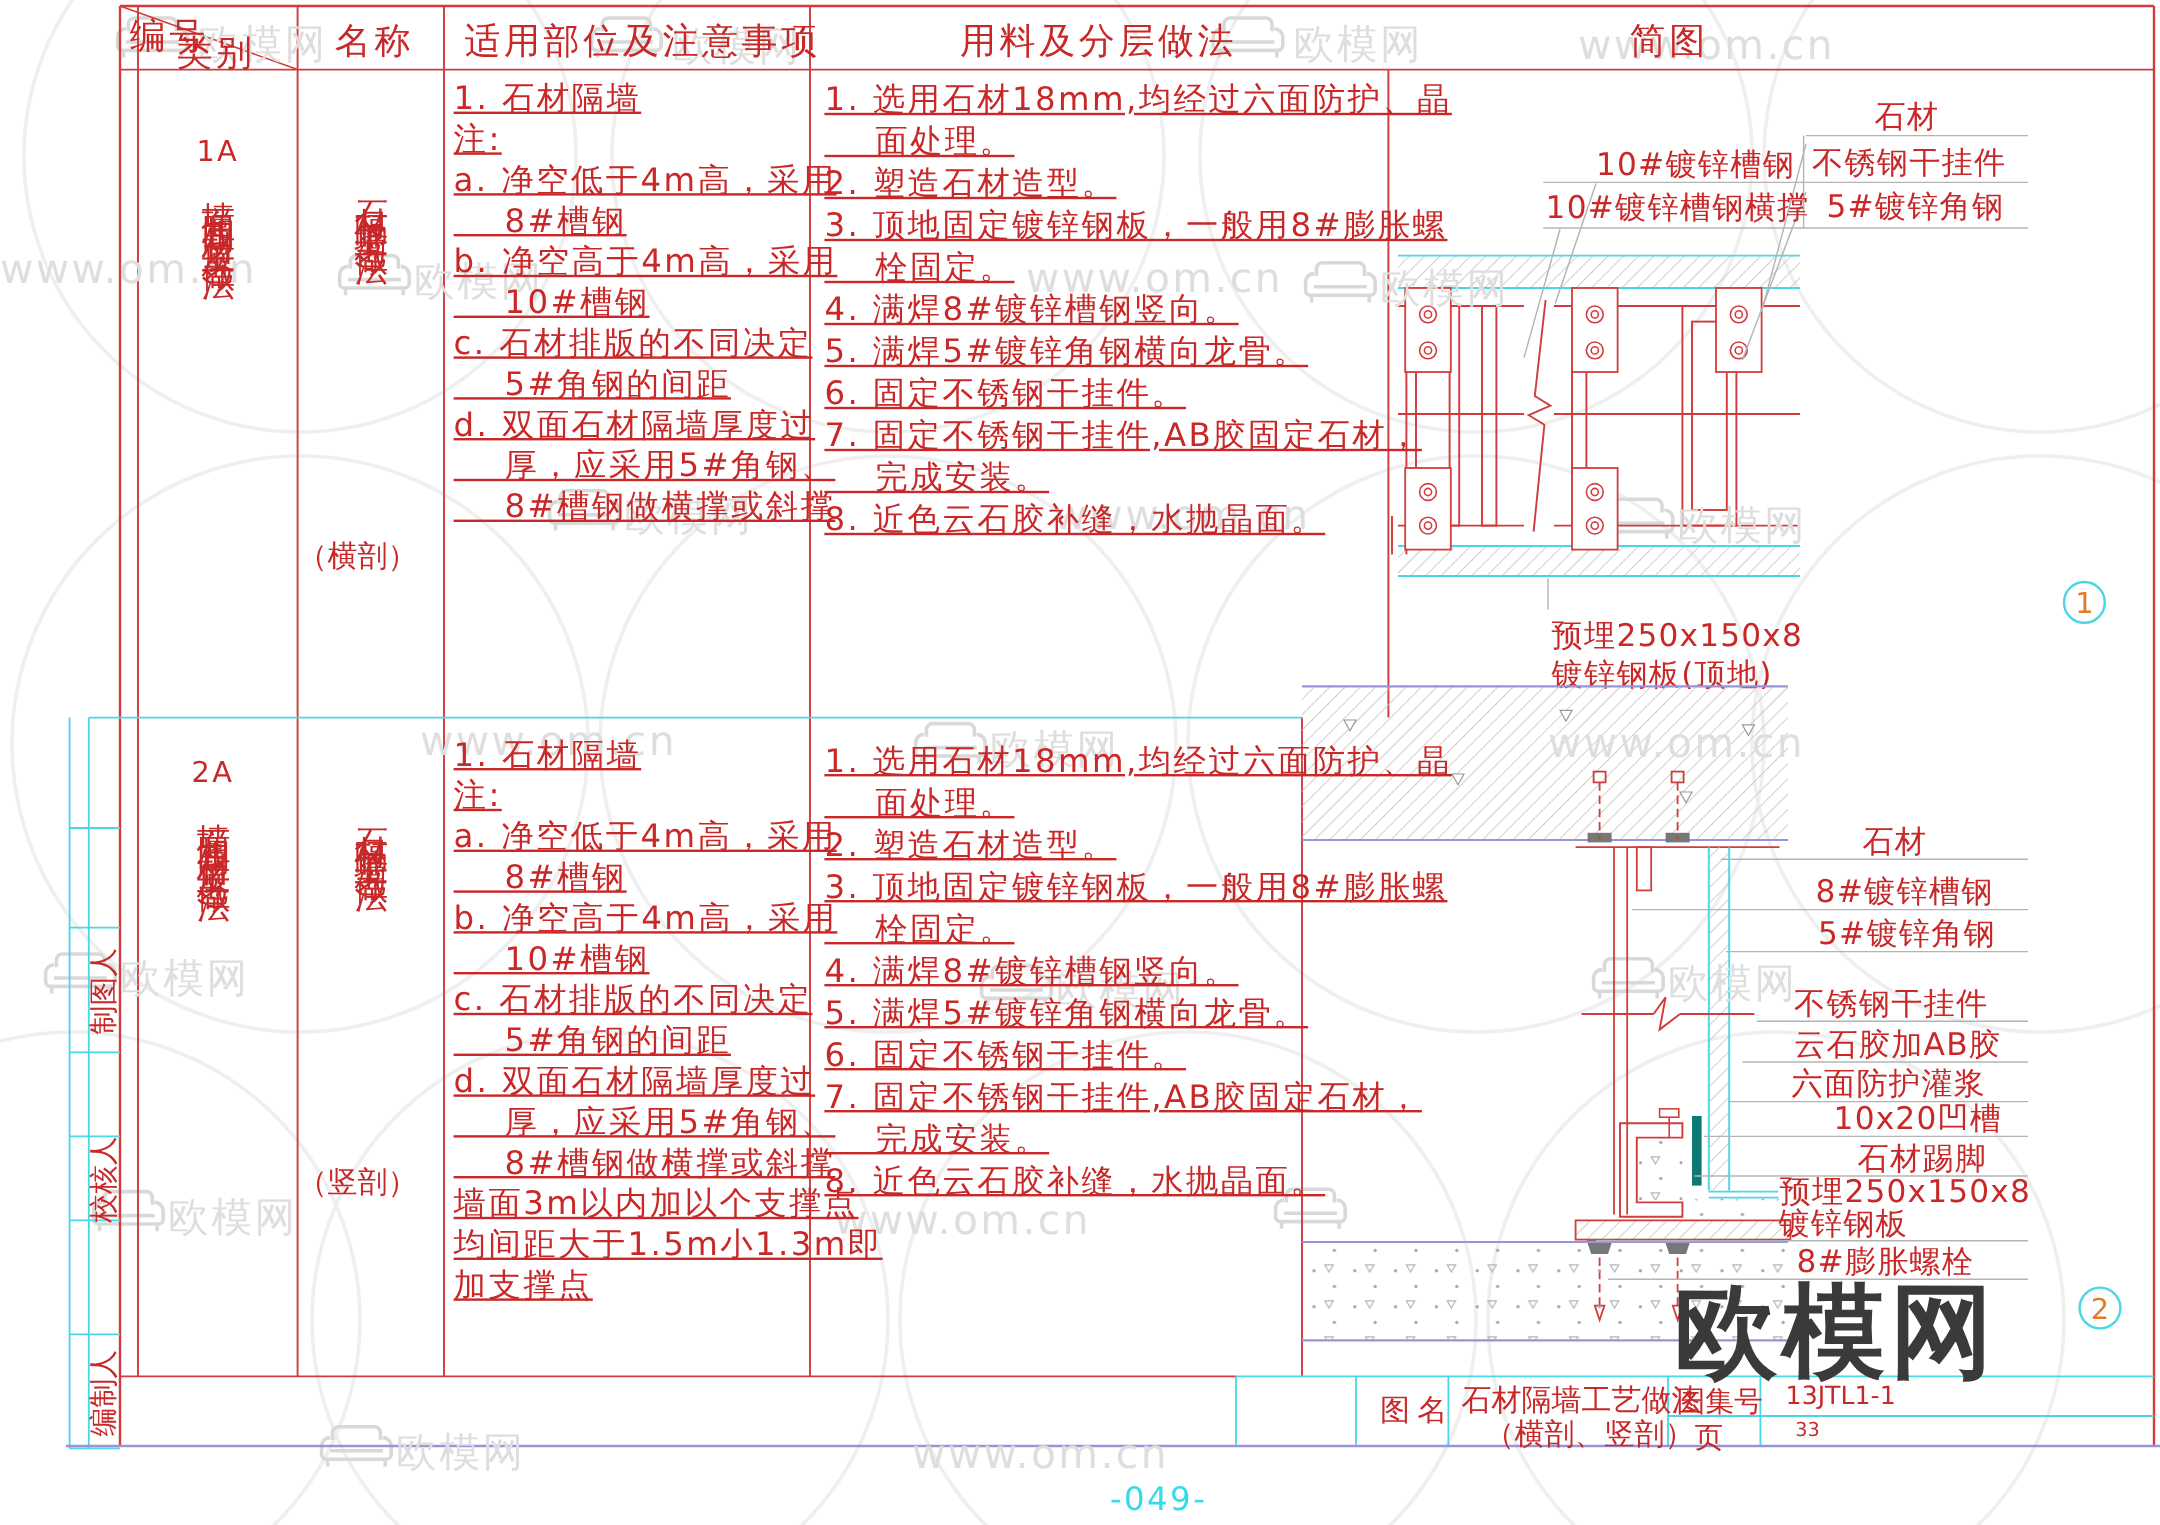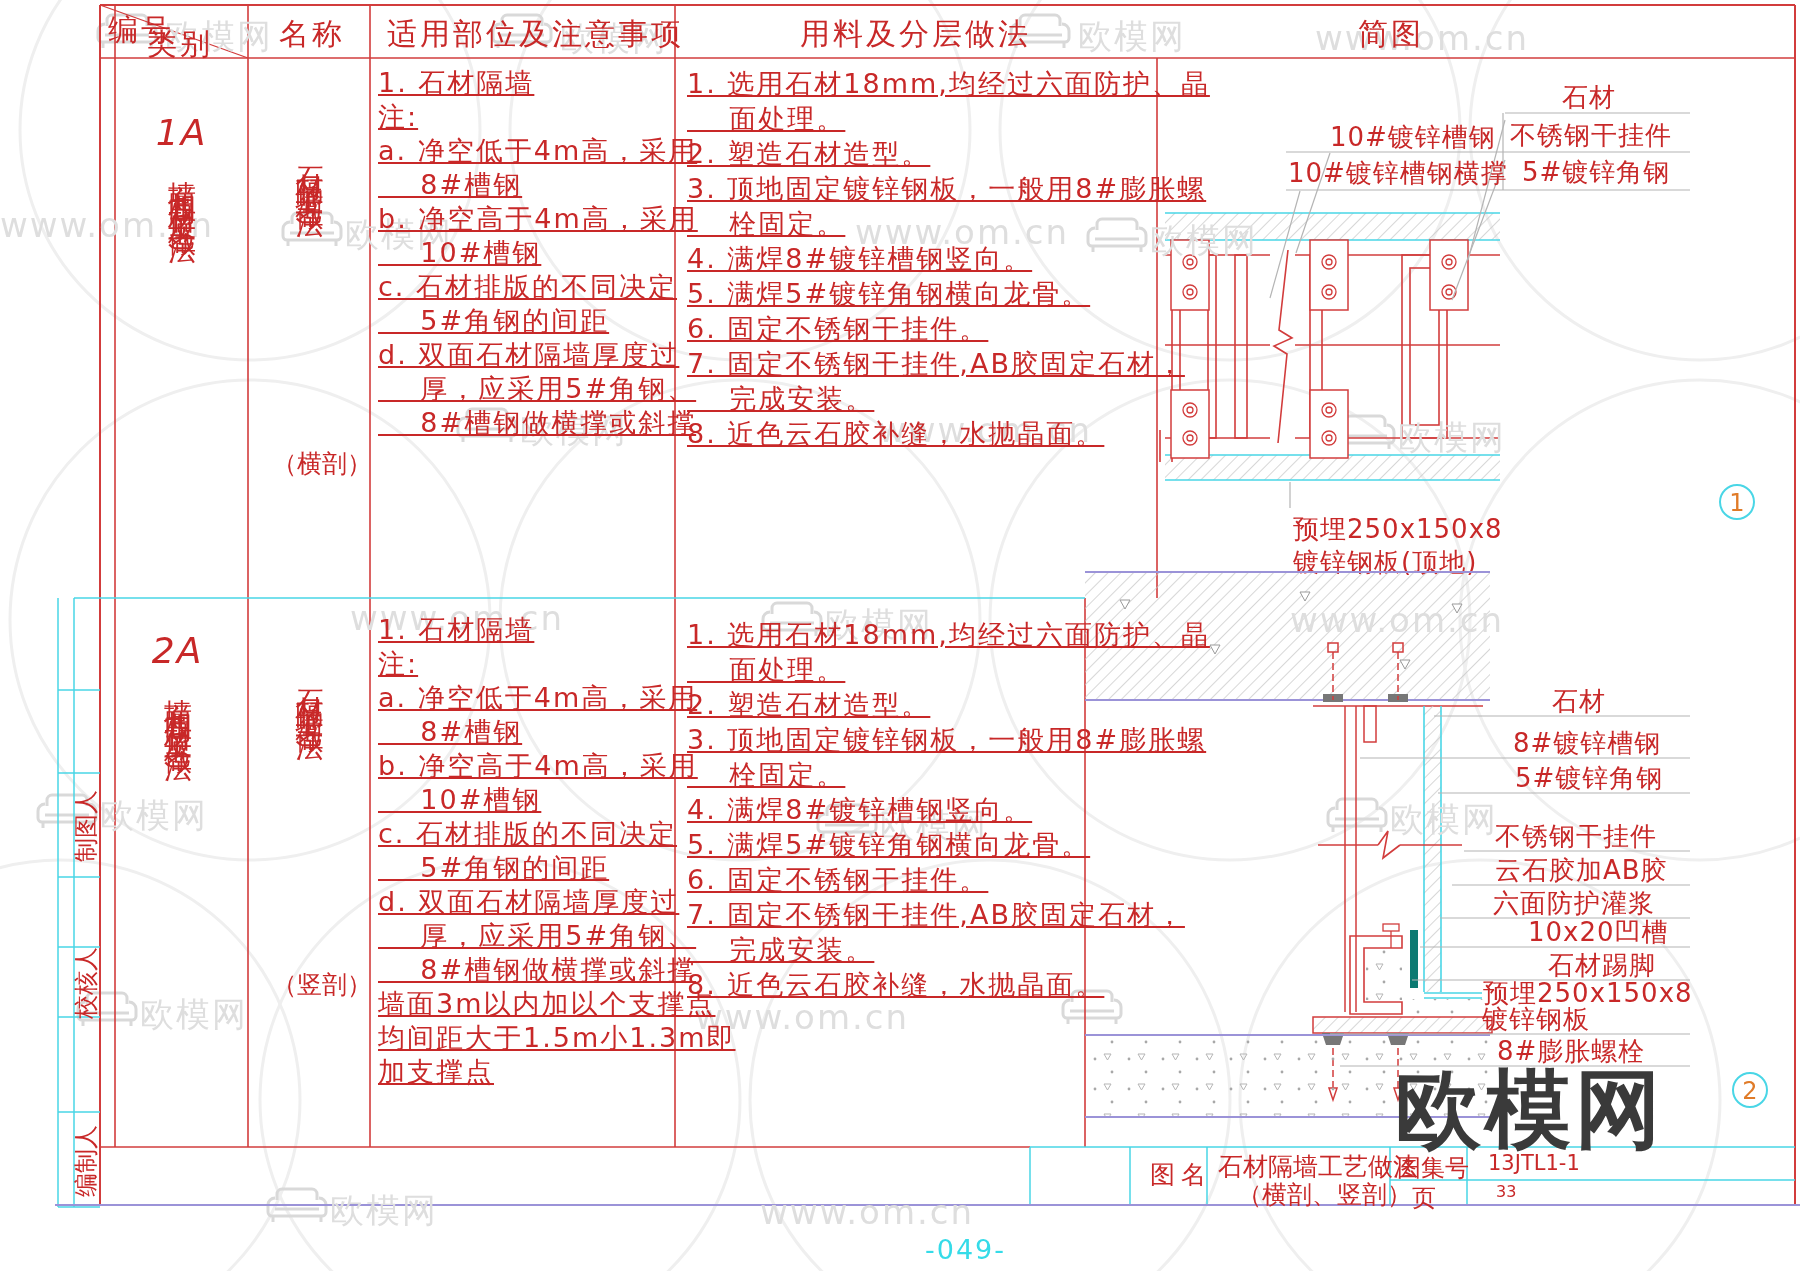--- a/index.html
+++ b/index.html
@@ -7,24 +7,24 @@
          font-family:"DejaVu Sans",sans-serif;}
   svg.bg{position:absolute;left:0;top:0;z-index:1;}
   .ov{position:absolute;z-index:2;color:#c82828;}
   .wm-light{position:absolute;z-index:1;color:#dedede;font-size:34px;letter-spacing:2px;white-space:nowrap;}
   .wm-dark{position:absolute;z-index:3;color:#3a3a3a;font-weight:bold;white-space:nowrap;}
   .hdr{font-size:30px;letter-spacing:3px;white-space:nowrap;}
   .lines{font-size:27px;letter-spacing:2px;}
   .lines .tl{white-space:pre;height:34px;line-height:34px;text-decoration:underline;}
   .lines.p35 .tl{height:35px;line-height:35px;}
   .vblock{text-align:center;}
-  .vblock .num{font-size:36px;letter-spacing:2px;font-style:italic;}
+  .vblock .num{font-size:24px;letter-spacing:2px;}
   .vblock .vtxt{display:inline-block;writing-mode:vertical-lr;text-orientation:upright;
                 font-size:28px;letter-spacing:6px;margin-top:6px;}
-  .nsub{font-size:25px;white-space:nowrap;text-align:center;width:148px;}
+  .nsub{font-size:25px;white-space:nowrap;width:148px;}
   .mlabel{position:absolute;z-index:2;left:46px;width:80px;text-align:center;color:#c82828;
           font-size:24px;white-space:nowrap;transform:rotate(-90deg);}
   .tb{font-size:25px;white-space:nowrap;}
   .footer-page{font-size:27px;color:#35dbe8;letter-spacing:2px;}
   svg text{font-family:"DejaVu Sans",sans-serif;}
   .dlabel{font-size:26px;fill:#c82828;letter-spacing:1px;}
   .badge-n{font-size:24px;fill:#e07b28;text-anchor:middle;}
 </style>
 </head>
 <body>

